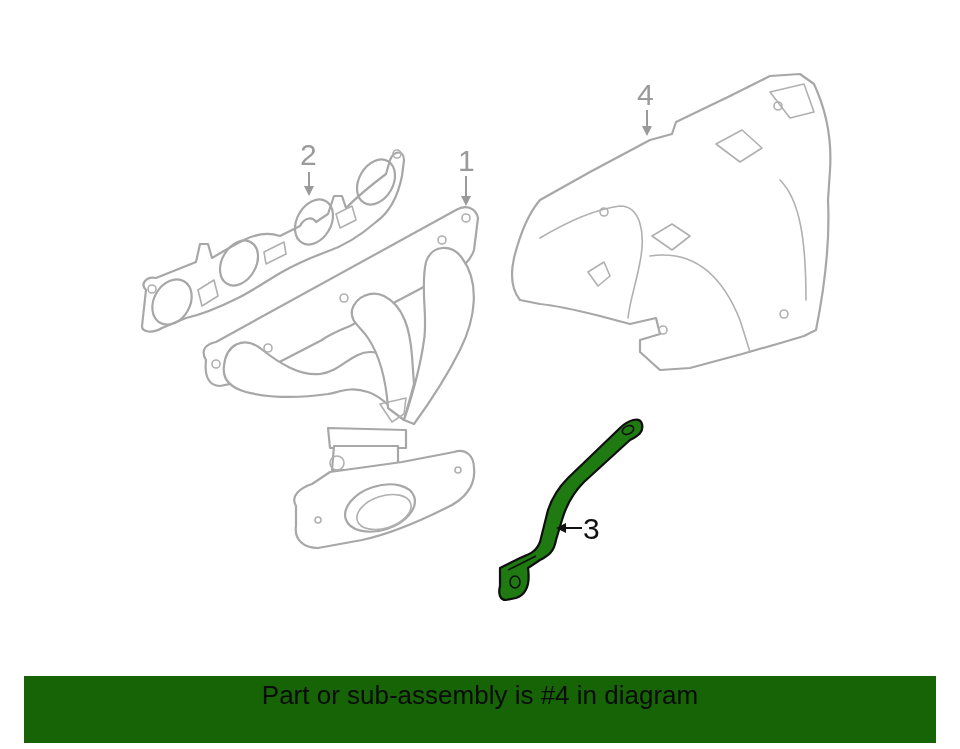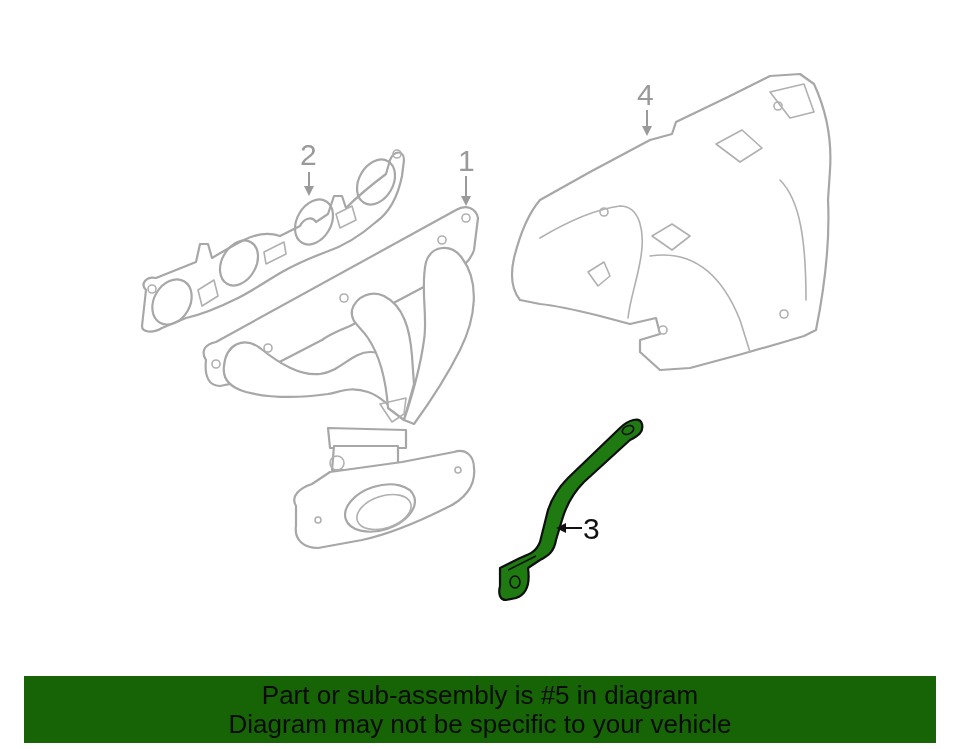--- a/index.html
+++ b/index.html
@@ -112,15 +112,14 @@
     <path d="M566,523 L556,528 L566,533 Z" fill="#111111"></path>
   </g>
 </svg>
 
 <div class="callout-num" style="left:458px;top:146px;">1</div>
 <div class="callout-num" style="left:300px;top:140px;">2</div>
 <div class="callout-num active" style="left:583px;top:514px;">3</div>
 <div class="callout-num" style="left:637px;top:80px;">4</div>
 
 <div id="banner">
-  <div>Part or sub-assembly is #5 in diagram</div>
-  <div>Diagram may not be specific to your vehicle</div>
+  <div>Part or sub-assembly is #4 in diagram</div>
 </div>
 
 </body></html>

